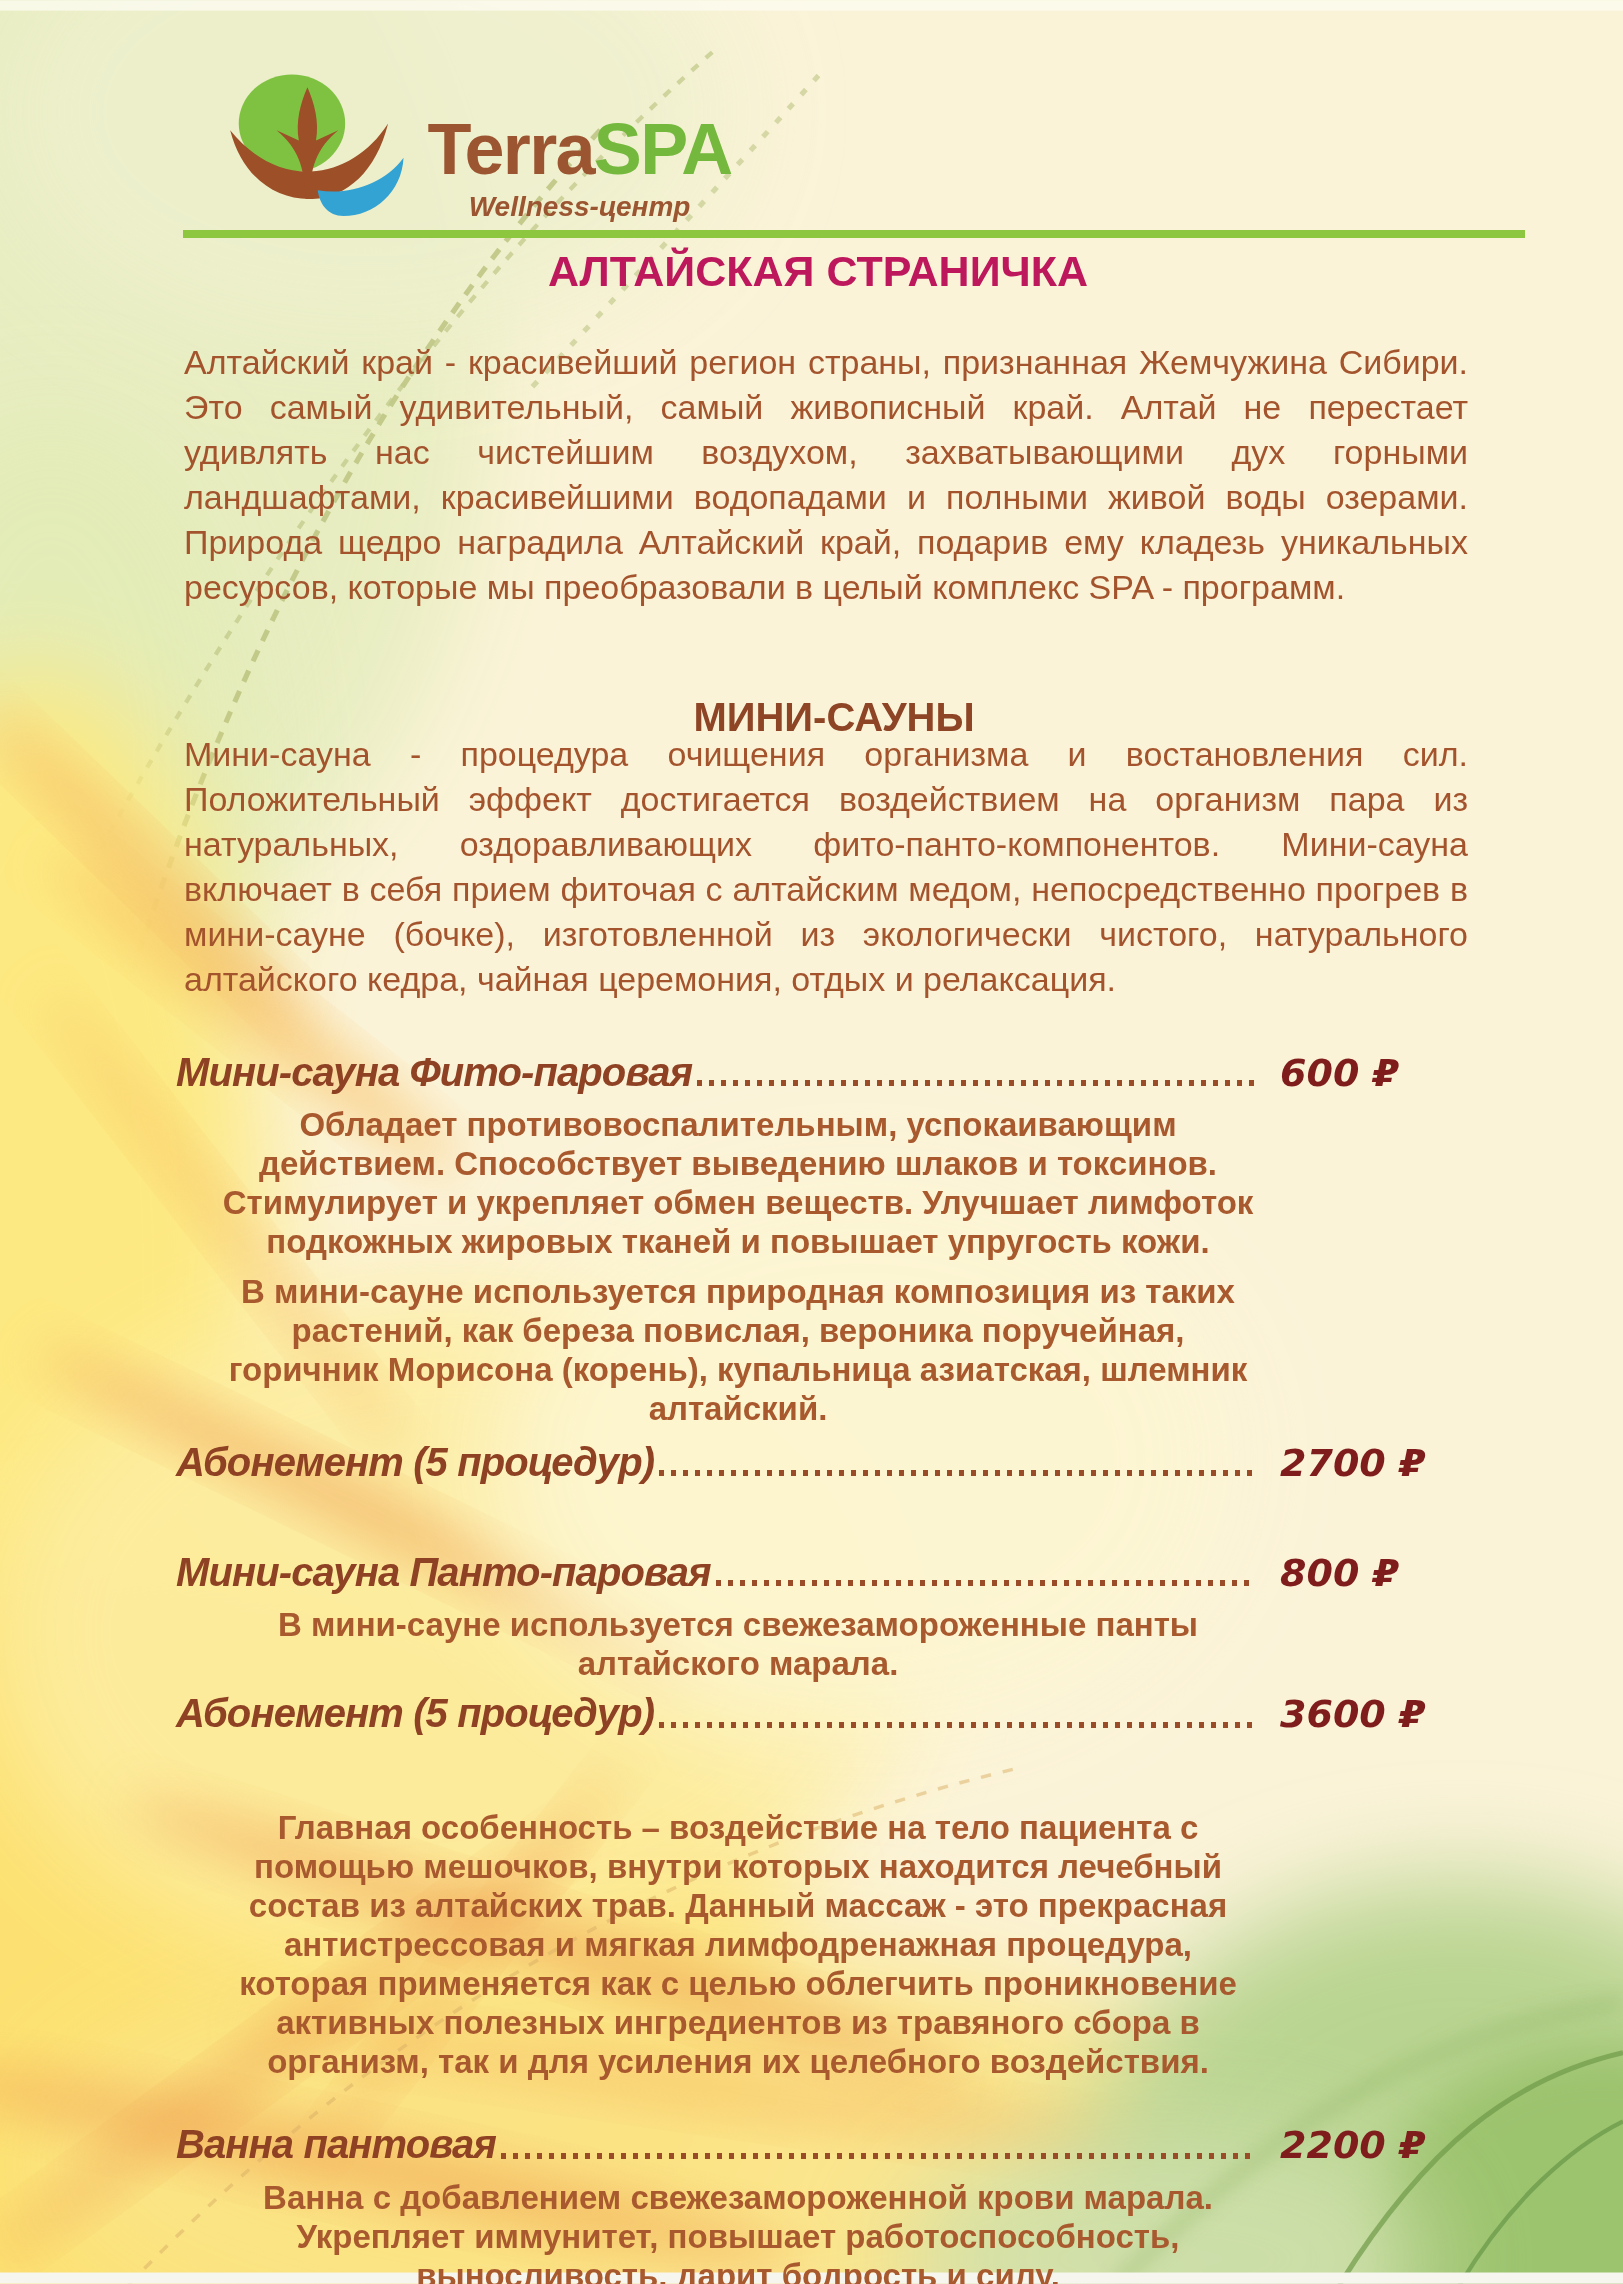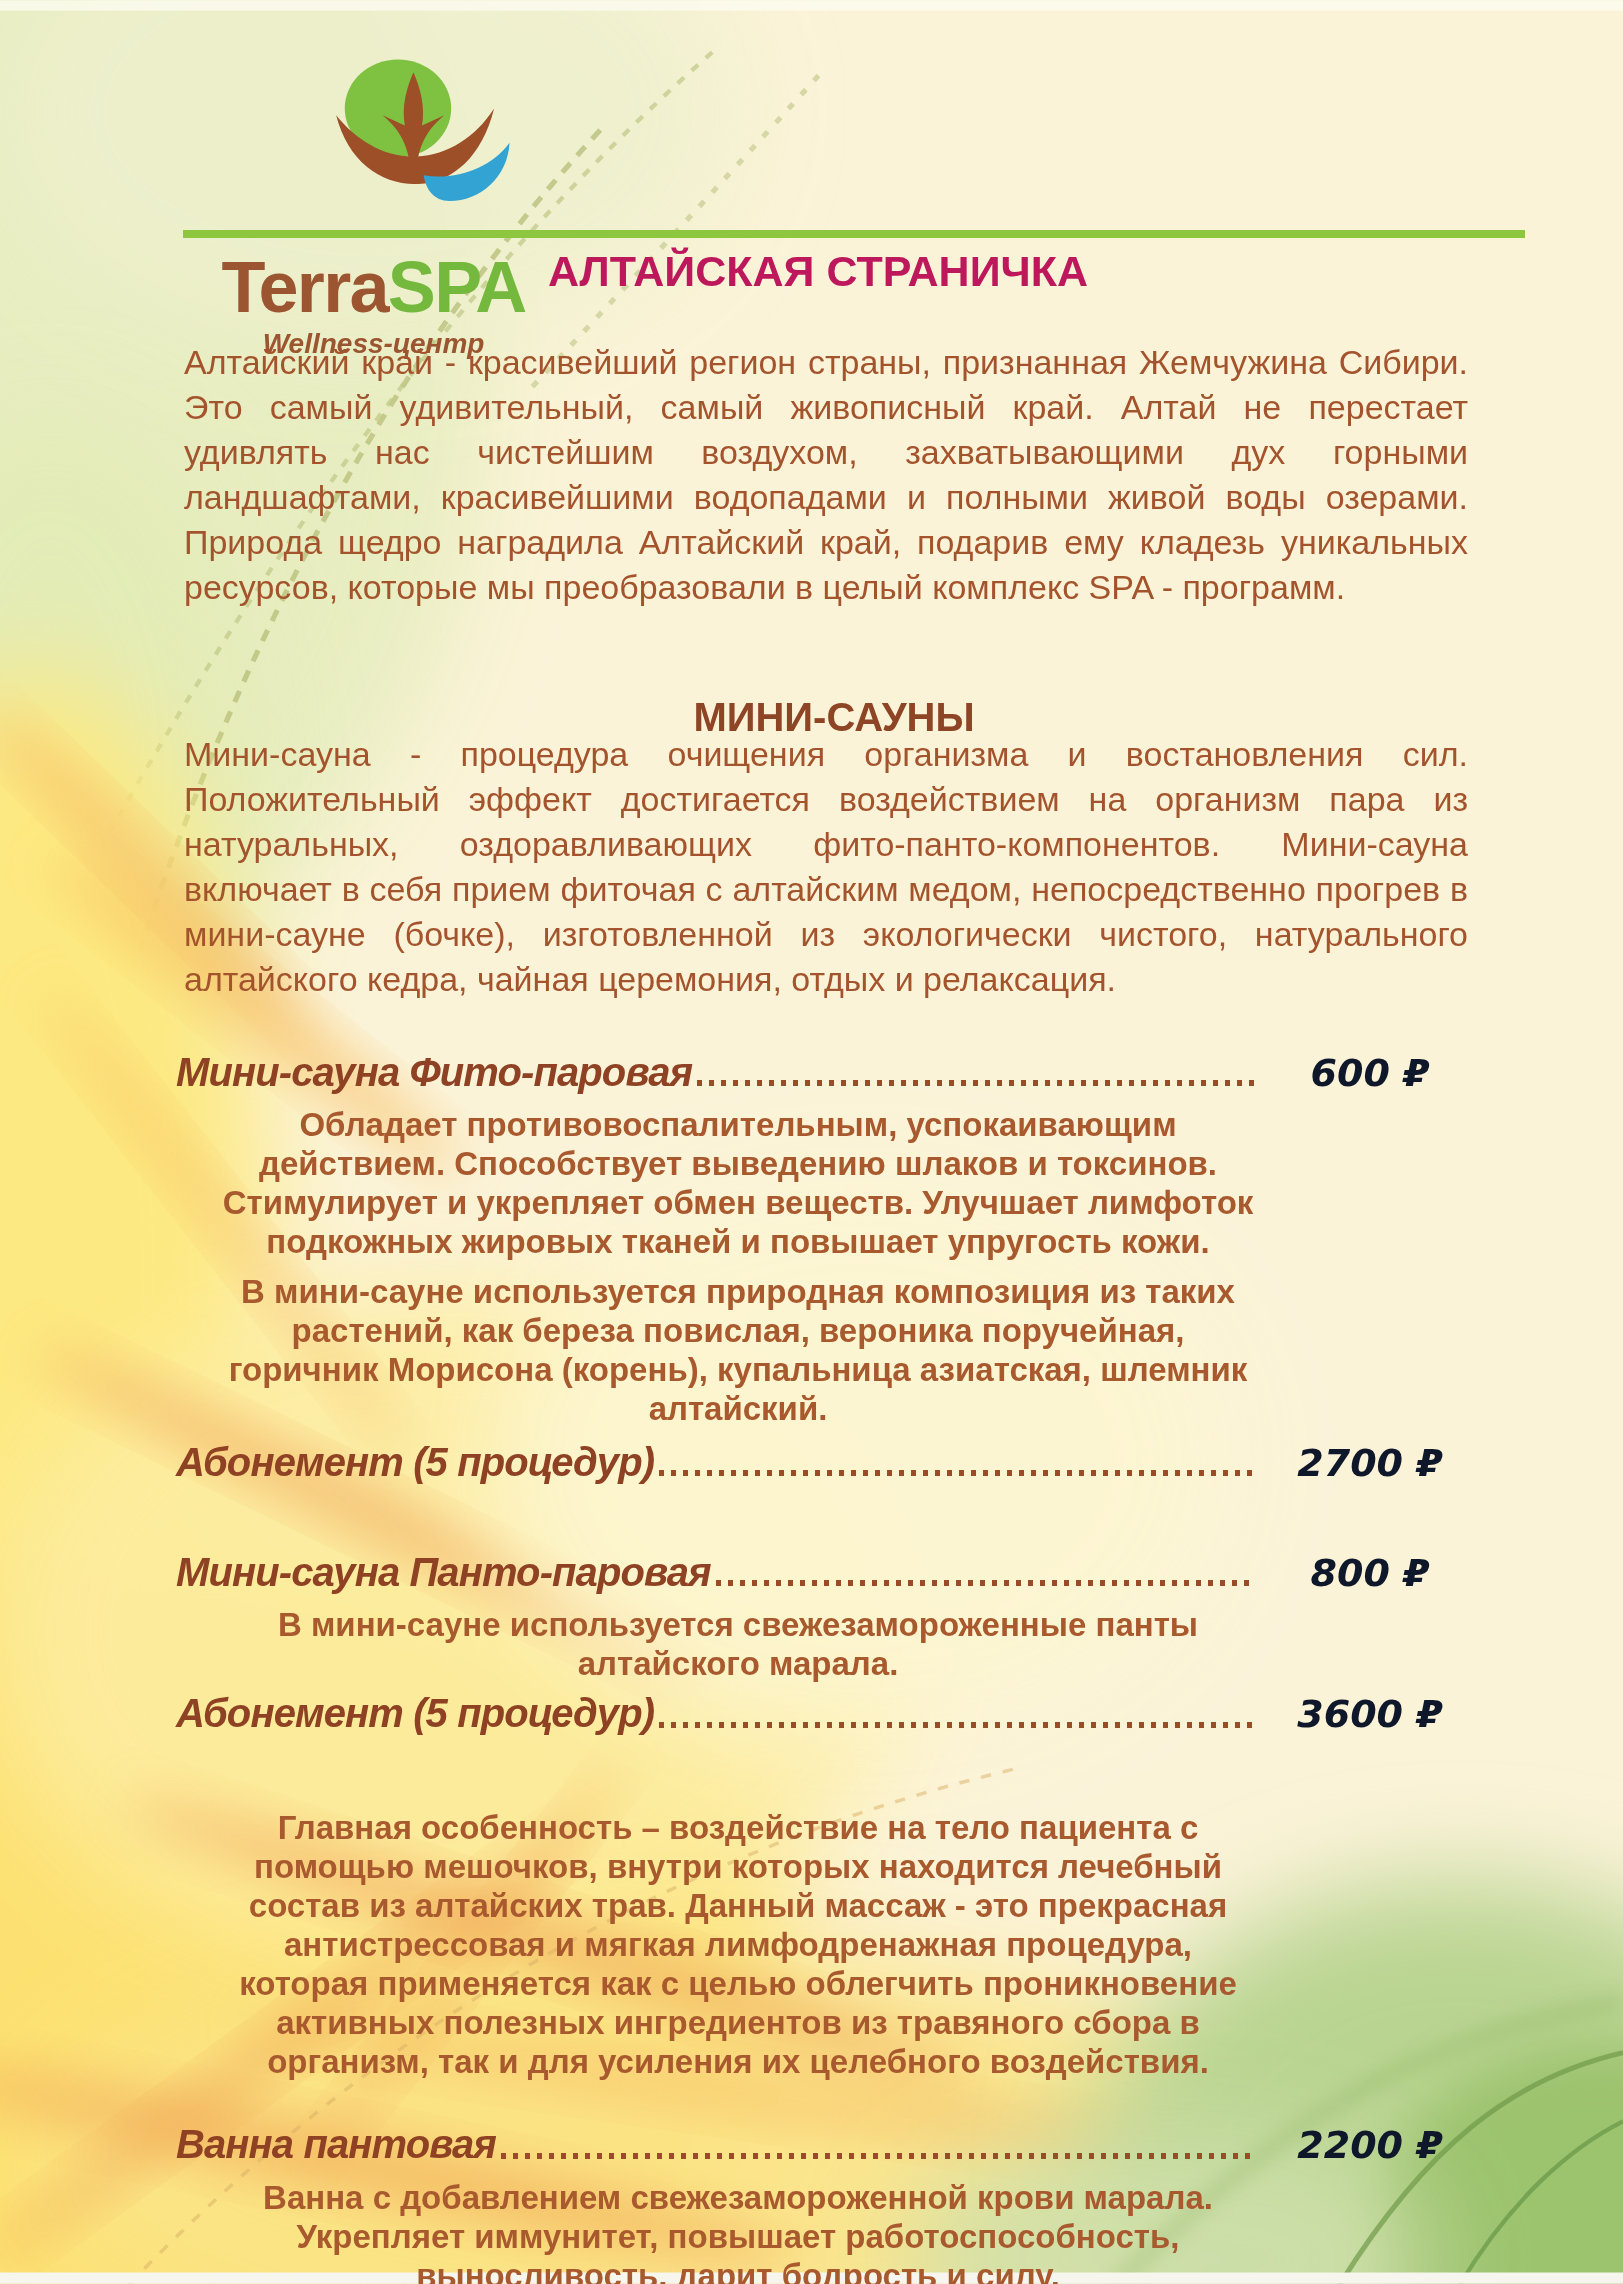--- a/index.html
+++ b/index.html
@@ -6,21 +6,21 @@
   body{
     width:1623px;height:2284px;
     font-family:"Liberation Sans",sans-serif;
     position:relative;overflow:hidden;
     background:#fbf3d8;
   }
   .bg{position:absolute;left:0;top:0;z-index:0;}
   .content{position:absolute;left:0;top:0;width:1623px;height:2284px;z-index:1;}
 
   
-  .brand{position:absolute;left:213px;top:55px;display:flex;align-items:flex-end;flex-direction:column;}
+  .brand{position:absolute;left:213px;top:70px;display:flex;align-items:center;}
   .brand-text{margin-left:8.6px;text-align:center;}
   .brand-name{font-size:72px;font-weight:bold;letter-spacing:-1.7px;line-height:1;margin-top:24px;}
   .brand-terra{color:#9c5531;}
   .brand-spa{color:#74b83d;}
   .brand-tagline{font-size:28px;font-weight:bold;font-style:italic;color:#9c5531;margin-top:5.2px;}
 
   .rule{position:absolute;left:183px;top:230px;width:1342px;height:7.7px;background:#8dc63f;}
   h1.page-title{position:absolute;left:176px;width:1284px;top:247px;margin:0;
     font-size:43px;font-weight:bold;color:#be185d;text-align:center;letter-spacing:0px;}
   .intro{position:absolute;left:184px;width:1284px;margin:0;
@@ -29,21 +29,21 @@
   h2.section-heading{position:absolute;left:176px;width:1284px;top:679px;margin:16px;
     font-size:40px;font-weight:bold;color:#8e4526;text-align:center;}
   #intro2{top:732px;}
 
   
   #menu{position:absolute;left:176px;top:1050px;width:1284px;}
   .menu-row{display:flex;align-items:baseline;font-style:italic;}
   .mi-name{font-size:40px;font-weight:bold;color:#8e4123;white-space:nowrap;letter-spacing:-0.9px;}
   .leader{flex:1;height:6px;align-self:flex-end;margin:0 26px 8.6px 5.2px;color:#9a4c28;
     background:repeating-linear-gradient(90deg,currentColor 0 5.2px,transparent 5.2px 12px);}
-  .mi-price{font-size:38px;font-weight:bold;color:#0f172a;min-width:180px;text-align:center;
+  .mi-price{font-size:38px;font-weight:bold;color:#7f1d1d;min-width:180px;text-align:left;
     font-family:"DejaVu Sans","Liberation Sans",sans-serif;white-space:nowrap;}
   .mi-desc{margin:10.3px 0 5.2px 40px;width:1044px;
     font-size:33px;line-height:39px;color:#a9592e;text-align:center;font-weight:bold;}
   .menu-group{margin-bottom:6.9px;}
   .menu-group:nth-of-type(1){margin-bottom:12px;}
   .menu-group:nth-of-type(2){margin-bottom:65px;}
   .menu-group:nth-of-type(3){margin-bottom:8.6px;}
   .menu-group:nth-of-type(4){margin-bottom:72px;}
   .menu-group:nth-of-type(5){margin-bottom:41px;}
 </style>

